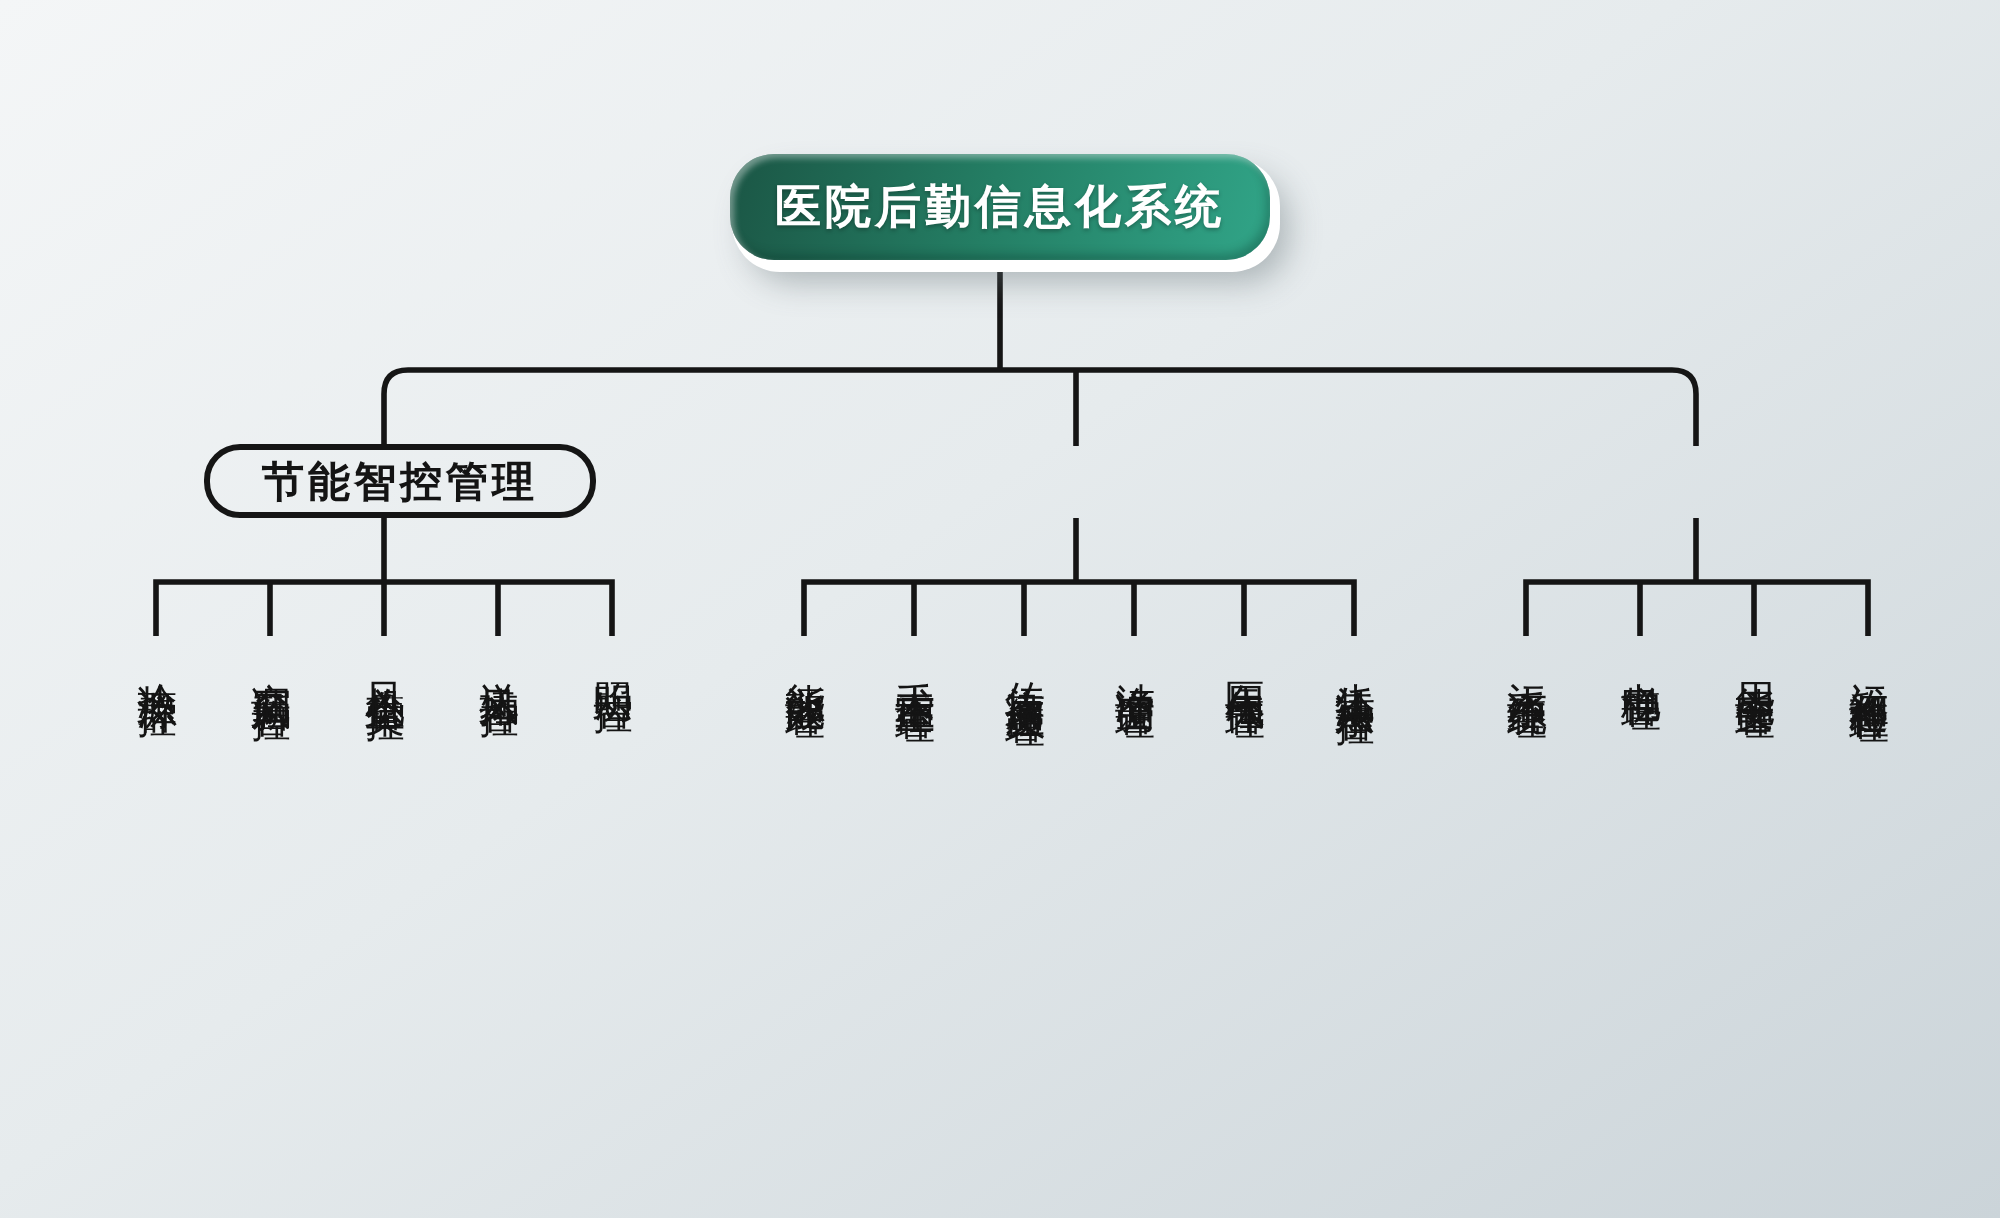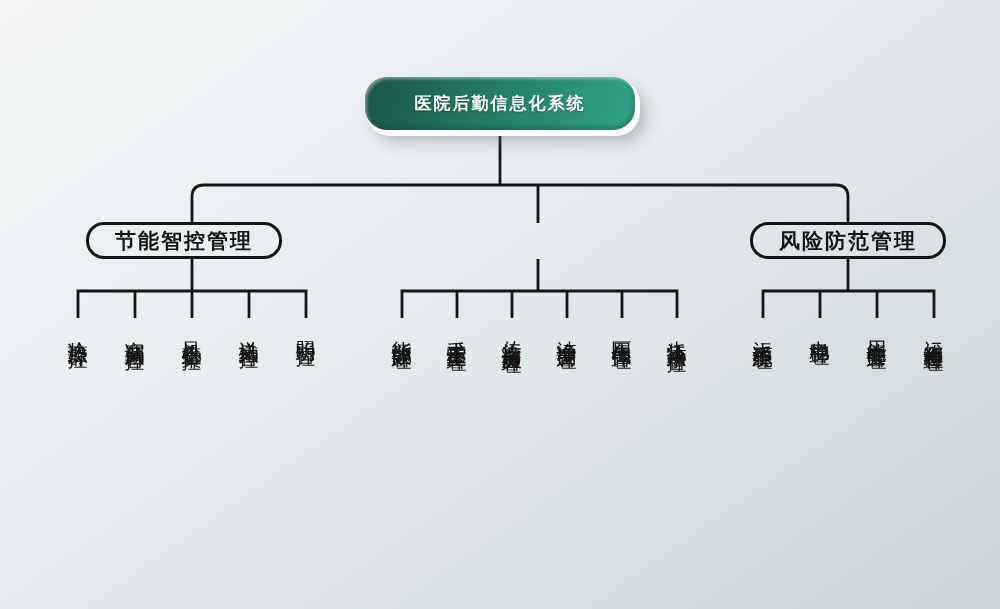--- a/index.html
+++ b/index.html
@@ -25,33 +25,33 @@
   .connectors path{fill:none;stroke:var(--line);stroke-width:2.8;}
   .node{position:absolute;display:flex;align-items:center;justify-content:center;white-space:nowrap;}
   .root-node{
     left:500px;top:77px;width:270px;height:53px;
     transform:translateX(-50%);
     border-radius:22px;
     background:linear-gradient(105deg,var(--root-gradient-start) 0%,var(--root-gradient-mid) 48%,var(--root-gradient-end) 100%);
     box-shadow:3px 4px 0 2px #ffffff, 9px 11px 16px rgba(100,112,118,0.45),
                inset 2px 2px 3px rgba(255,255,255,0.40), inset -2px -3px 5px rgba(0,40,30,0.28);
     color:var(--root-text);
-    font-size:17px;font-weight:bold;letter-spacing:2px;
+    font-size:23px;font-weight:bold;letter-spacing:2px;
     text-shadow:0 1px 2px rgba(0,0,0,0.30);
   }
   .branch-node{
     top:222px;width:196px;height:37px;
     transform:translateX(-50%);
     border:3px solid var(--line);
     border-radius:18px;
     background:transparent;
     color:var(--text);
     font-size:21px;font-weight:bold;letter-spacing:2px;
   }
-  .branch-1{left:184px;}
+  .branch-1{left:200px;}
   .branch-2{left:538px;}
   .branch-3{left:848px;}
   .leaf{
     position:absolute;top:325px;
     transform:translateX(-50%);
     writing-mode:vertical-rl;
     text-orientation:upright;
     color:var(--text);
     font-size:20px;letter-spacing:2px;line-height:1;
     white-space:nowrap;
@@ -87,23 +87,20 @@
     <path d="M877 291 L877 318"></path>
   </svg>
 
   <div class="node root-node">
     <span>医院后勤信息化系统</span>
   </div>
 
   <div class="node branch-node branch-1">
     <span>节能智控管理</span>
   </div>
-  <div class="node branch-node branch-3">
-    <span>风险防范管理</span>
-  </div>
 
   <div class="leaf" style="left:78px">冷热源群控</div>
   <div class="leaf" style="left:135px">空调新风智控</div>
   <div class="leaf" style="left:192px">风机盘管集控</div>
   <div class="leaf" style="left:249px">送排风智控</div>
   <div class="leaf" style="left:306px">照明智控</div>
 
   <div class="leaf" style="left:402px">能源能效管理</div>
   <div class="leaf" style="left:457px">手术室正压管理</div>
   <div class="leaf" style="left:512px">传染病房负压管理</div>

